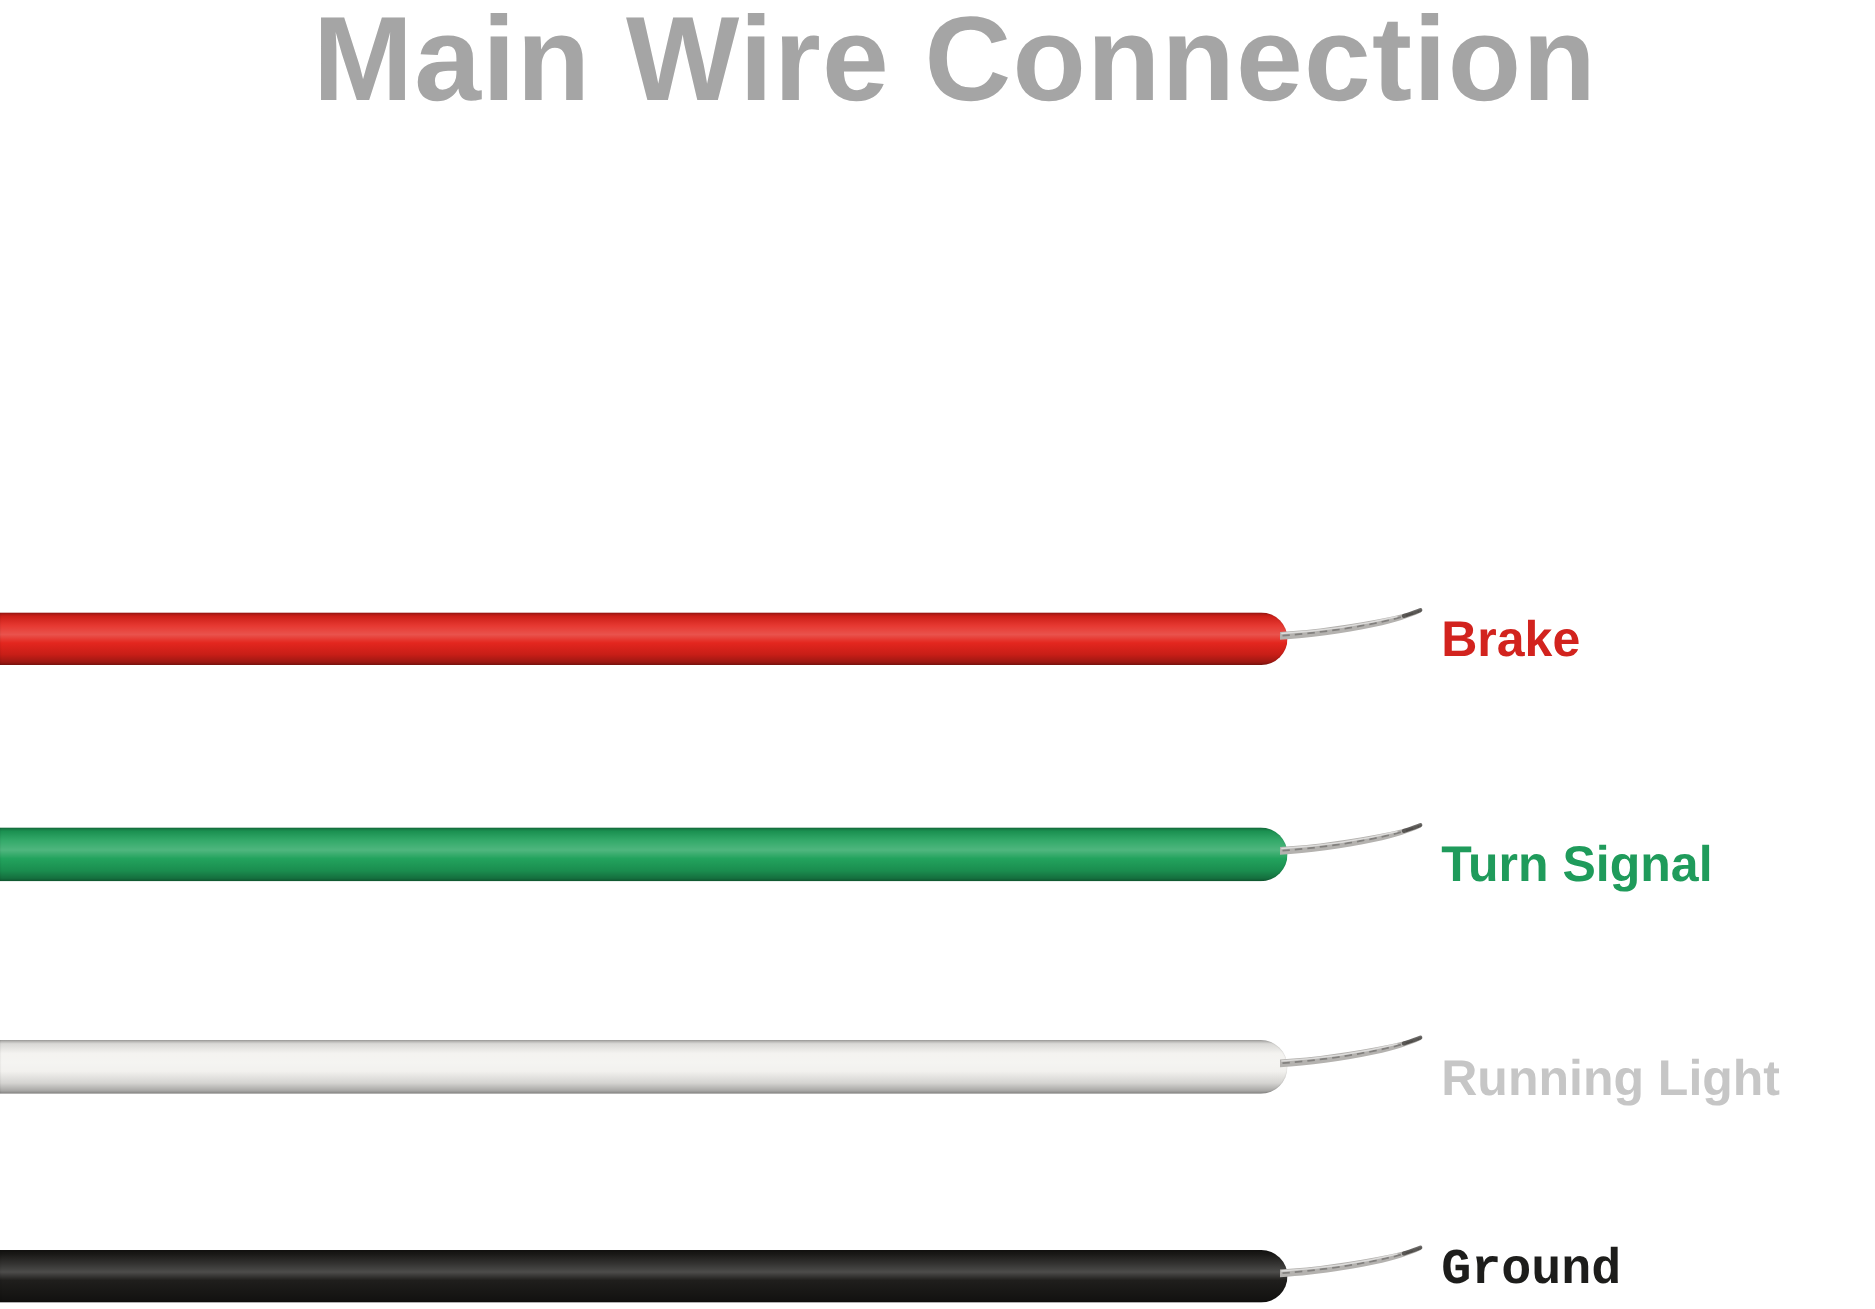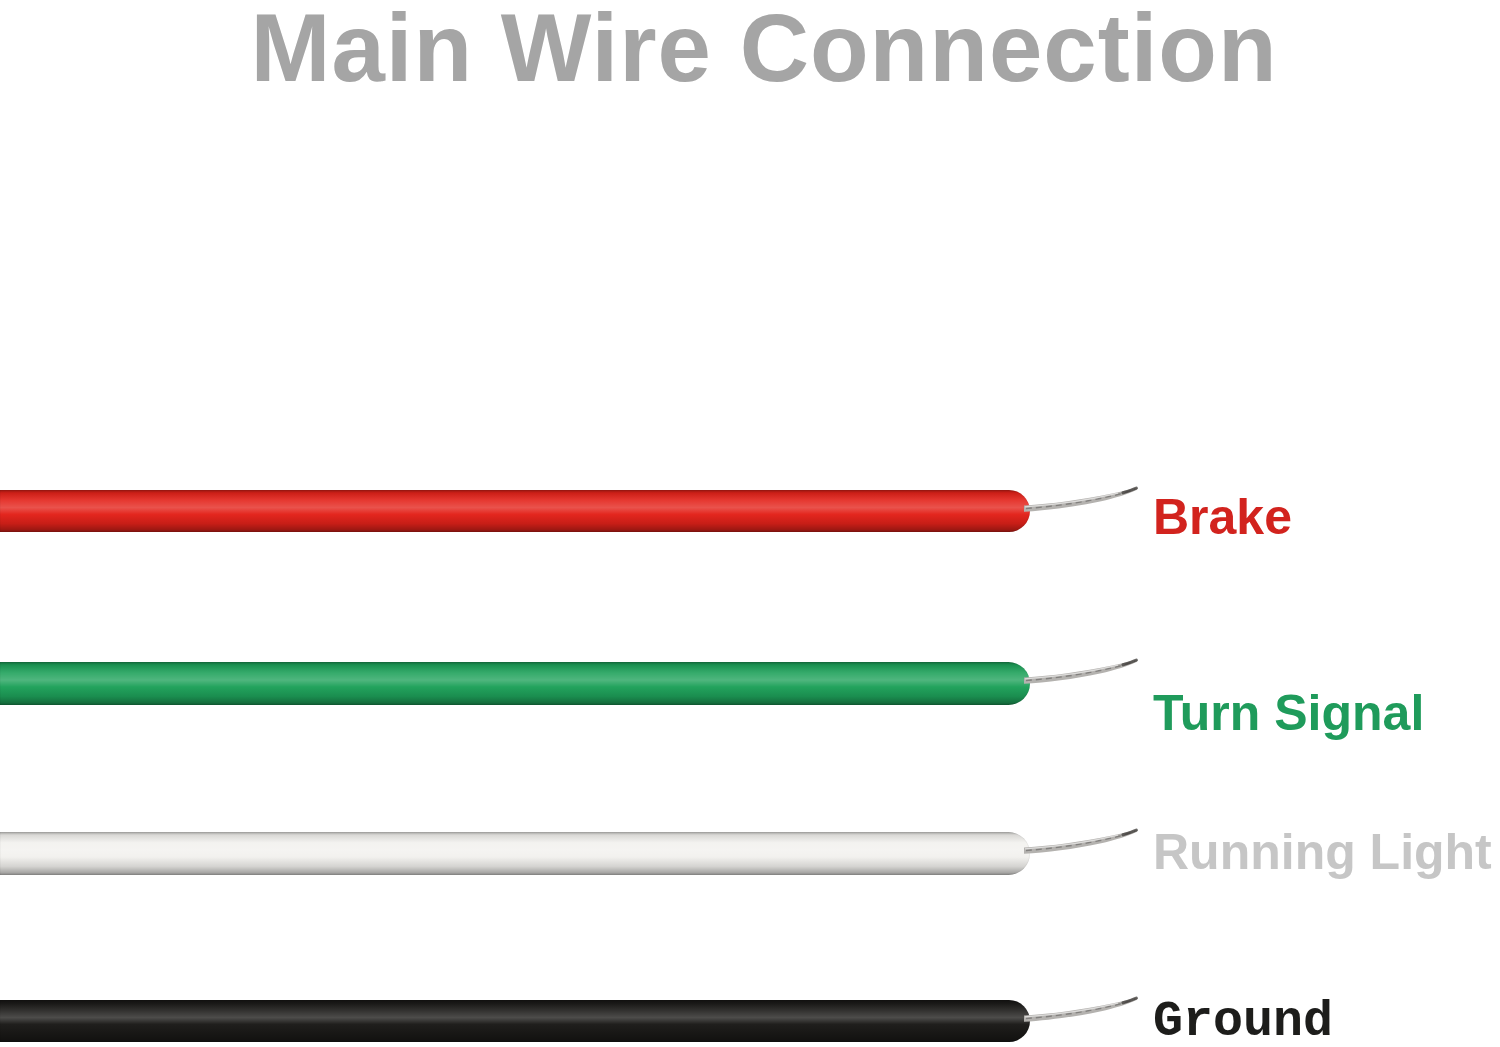--- a/index.html
+++ b/index.html
@@ -60,26 +60,26 @@
   .strand-brake         { top: 475px; }
   .strand-turn-signal   { top: 647px; }
   .strand-running-light { top: 817px; }
   .strand-ground        { top: 985px; }
 
   
   .wire-label {
     position: absolute;
     left: 1153px;
     font-weight: bold;
-    font-size: 50px;
+    font-size: 40px;
     line-height: 1;
     white-space: nowrap;
   }
   .label-brake         { top: 492px; }
-  .label-turn-signal   { top: 688px; text-align: right; }
+  .label-turn-signal   { top: 672px; text-align: right; }
   .label-running-light { top: 827px; }
   .label-ground        { top: 997px; font-family: Liberation Mono, monospace; }
 </style>
 </head>
 <body>
 
 <div class="canvas">
 
   <div class="page-title" style="color: rgb(165, 165, 165);">Main Wire Connection</div>
 
@@ -101,21 +101,21 @@
   </svg>
   <div class="wire-label label-turn-signal" style="color: rgb(31, 155, 91);">Turn Signal</div>
 
   <div class="wire wire-running-light" style="--wire-color: #f2f1ee;"></div>
   <svg class="strand strand-running-light" viewBox="0 0 118 44" style="color: rgb(180, 178, 175);">
     <path fill="currentColor" d="M0,30.5 C28,29 58,24.5 88,18.5 C98,16.5 106,14.5 111.5,12.8 C113.5,12.2 114.3,13.3 112.6,14.9 C104,19 92,22.8 76,26.4 C50,32 22,35.4 0,36.8 Z"></path>
     <path d="M2,33.5 C30,31.5 62,27 90,20.5 C100,18 107,15.6 111,14.2" stroke="rgba(90,88,85,.55)" stroke-width="1.4" fill="none" stroke-dasharray="6 4"></path>
     <path d="M1,31.8 C30,30 64,25.5 94,18.2" stroke="rgba(255,255,255,.55)" stroke-width="1.2" fill="none"></path>
     <path d="M99,17.8 C104.5,16 109.5,14.3 112.3,13.1" stroke="rgba(60,58,55,.75)" stroke-width="3.2" fill="none" stroke-linecap="round"></path>
   </svg>
-  <div class="wire-label label-running-light" style="color: rgb(198, 198, 198);">Running Light</div>
+  <div class="wire-label label-running-light" style="color: rgb(198, 198, 198); margin-top: 16px;">Running Light</div>
 
   <div class="wire wire-ground" style="--wire-color: #1b1a18;"></div>
   <svg class="strand strand-ground" viewBox="0 0 118 44" style="color: rgb(180, 178, 175);">
     <path fill="currentColor" d="M0,30.5 C28,29 58,24.5 88,18.5 C98,16.5 106,14.5 111.5,12.8 C113.5,12.2 114.3,13.3 112.6,14.9 C104,19 92,22.8 76,26.4 C50,32 22,35.4 0,36.8 Z"></path>
     <path d="M2,33.5 C30,31.5 62,27 90,20.5 C100,18 107,15.6 111,14.2" stroke="rgba(90,88,85,.55)" stroke-width="1.4" fill="none" stroke-dasharray="6 4"></path>
     <path d="M1,31.8 C30,30 64,25.5 94,18.2" stroke="rgba(255,255,255,.55)" stroke-width="1.2" fill="none"></path>
     <path d="M99,17.8 C104.5,16 109.5,14.3 112.3,13.1" stroke="rgba(60,58,55,.75)" stroke-width="3.2" fill="none" stroke-linecap="round"></path>
   </svg>
   <div class="wire-label label-ground" style="color: rgb(29, 29, 27);">Ground</div>
 

